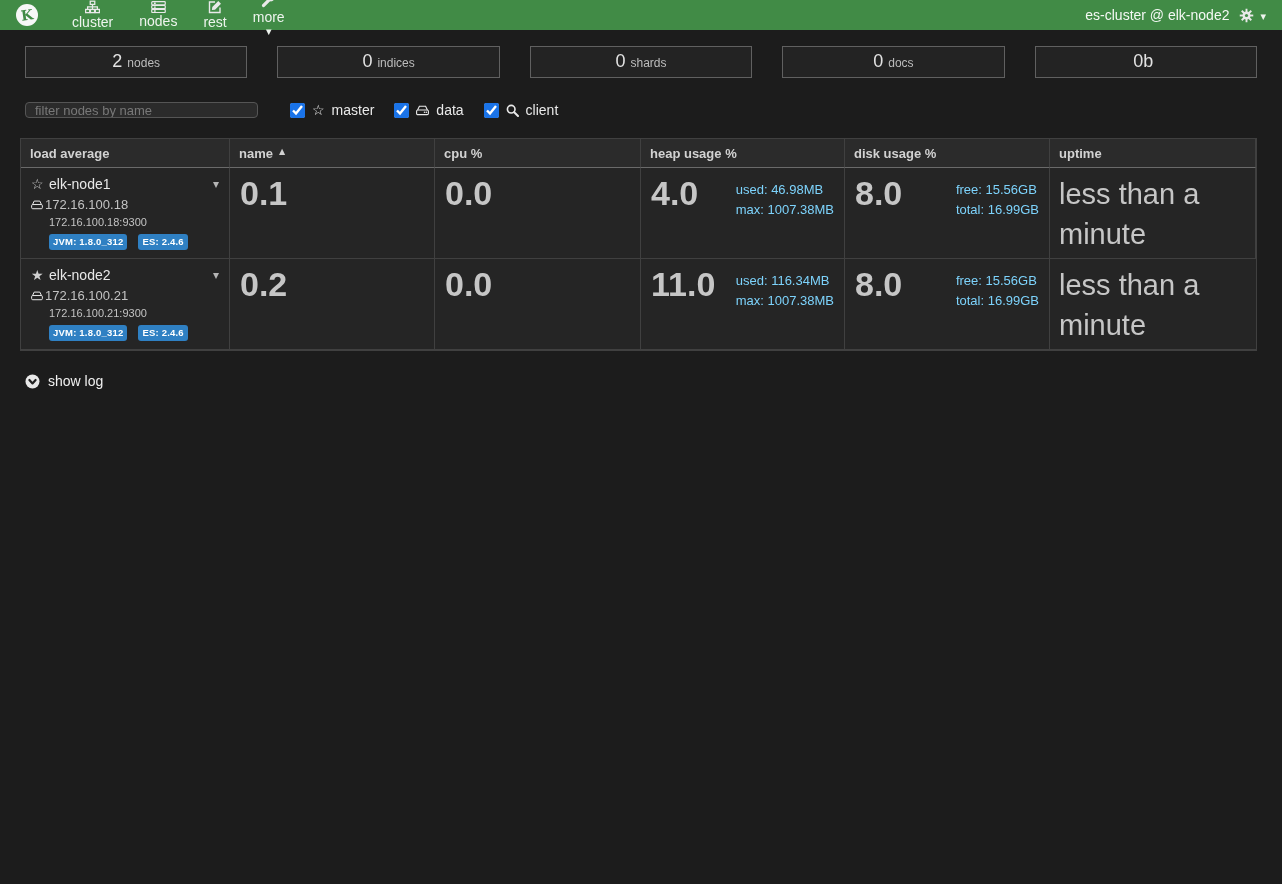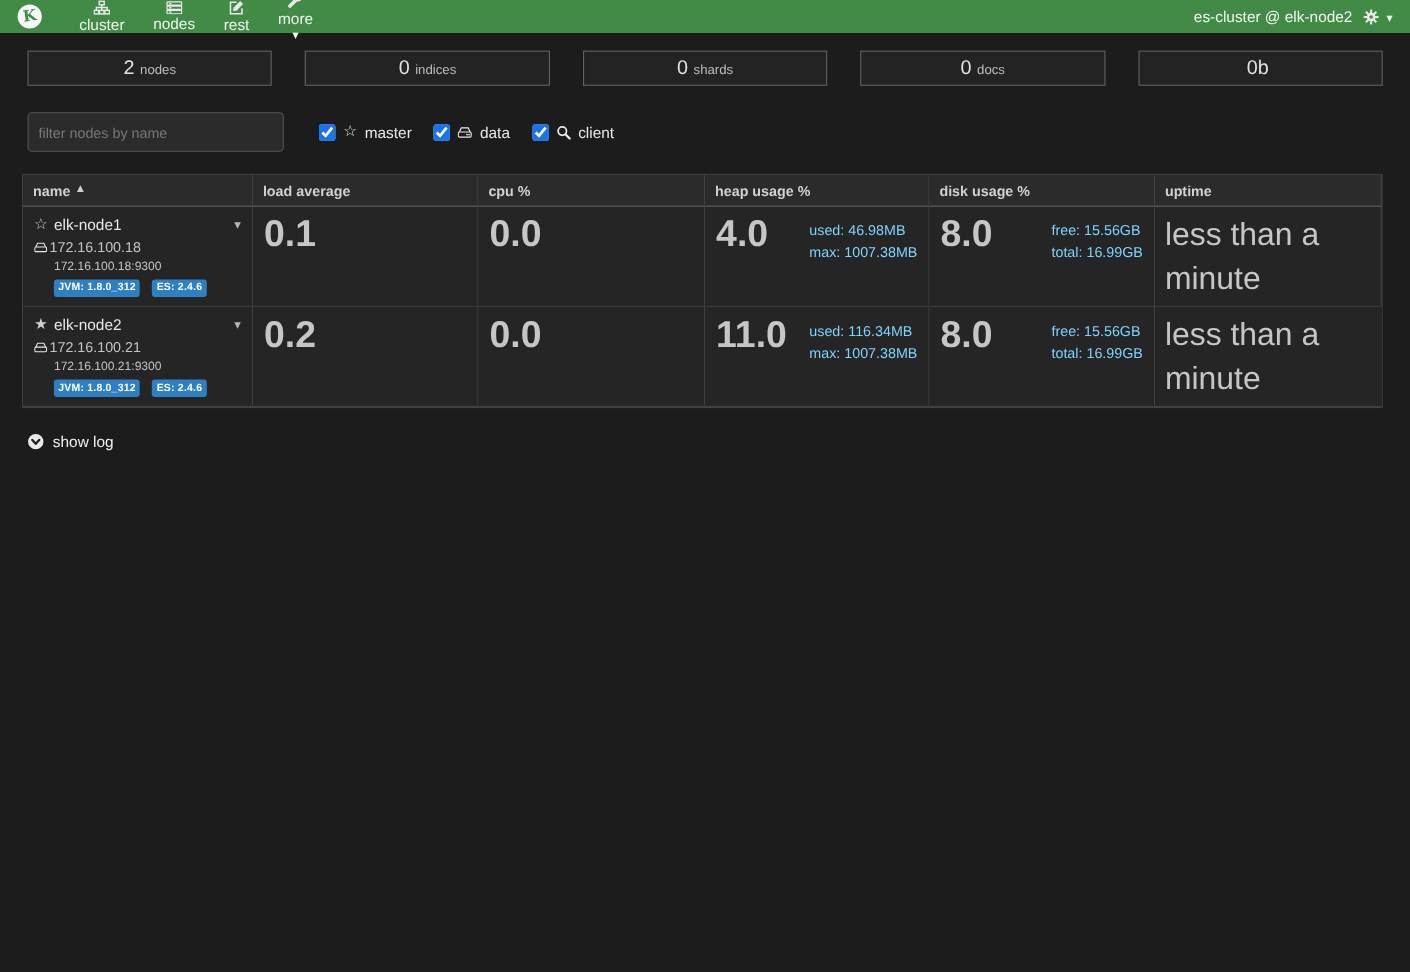--- a/index.html
+++ b/index.html
@@ -34,21 +34,21 @@
   .stats-row { display:flex; gap:30px; padding:16px 25px 0 25px; }
   .stat-box {
     flex:1; height:32px; background:#232323; border:1px solid #606060;
     display:flex; align-items:baseline; justify-content:center; gap:5px; padding-top:4px;
   }
   .stat-value { font-size:18px; color:#e2e2e2; }
   .stat-label { font-size:12px; color:#bdbdbd; }
   
   .filter-row { display:flex; align-items:center; padding:24px 25px 0 25px; }
   .filter-input {
-    width:233px; height:36px; background:#2b2b2b; border:1px solid #555;
+    width:233px; height:16px; background:#2b2b2b; border:1px solid #555;
     border-radius:4px; color:#cfcfcf; font-size:13px; padding:0 9px; outline:none;
     font-family:"Liberation Sans", sans-serif;
   }
   .filter-input::placeholder { color:#787878; }
   .chk-group { display:flex; align-items:center; gap:7px; margin-left:20px; cursor:pointer; color:#e9e9e9; font-size:14px; }
   .chk-group:first-of-type { margin-left:32px; }
   .chk-group input[type=checkbox] { width:15px; height:15px; accent-color:#1a73e8; cursor:pointer; }
   .chk-icon { display:flex; align-items:center; color:#e9e9e9; }
   .star-glyph { font-family:"DejaVu Sans", sans-serif; font-size:14px; line-height:1; }
   
@@ -215,25 +215,25 @@
         <path d="M8.2 8.2 12 12" stroke-width="2" stroke-linecap="round"></path>
       </svg>
     </span>
     <span>client</span>
   </label>
 </div>
 
 <div class="nodes-table">
 
   <div class="th">
+    <span>load average</span>
+  </div>
+  <div class="th">
     <span>name</span>
     <span class="sort-arrow">▲</span>
-  </div>
-  <div class="th">
-    <span>load average</span>
   </div>
   <div class="th">
     <span>cpu %</span>
   </div>
   <div class="th">
     <span>heap usage %</span>
   </div>
   <div class="th">
     <span>disk usage %</span>
   </div>

